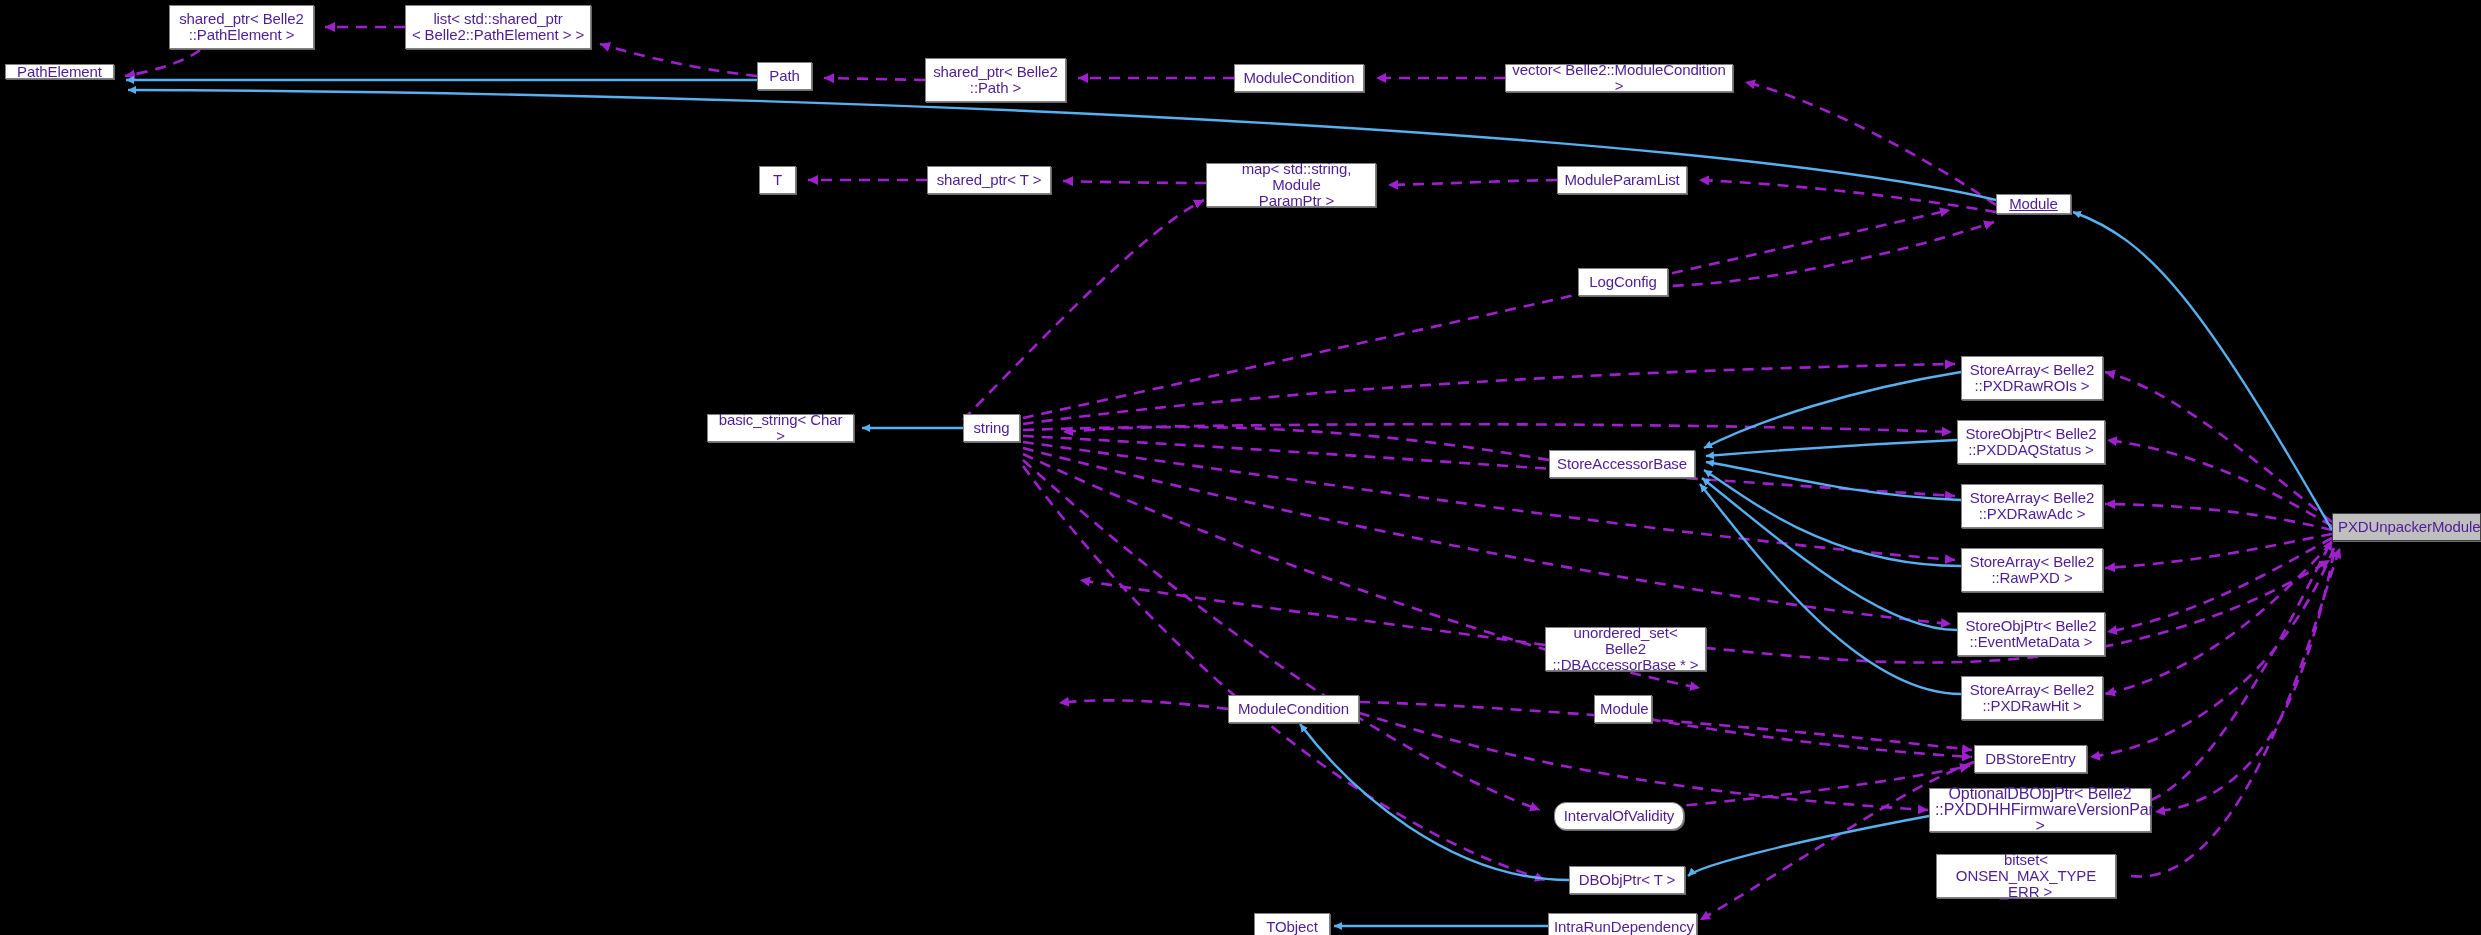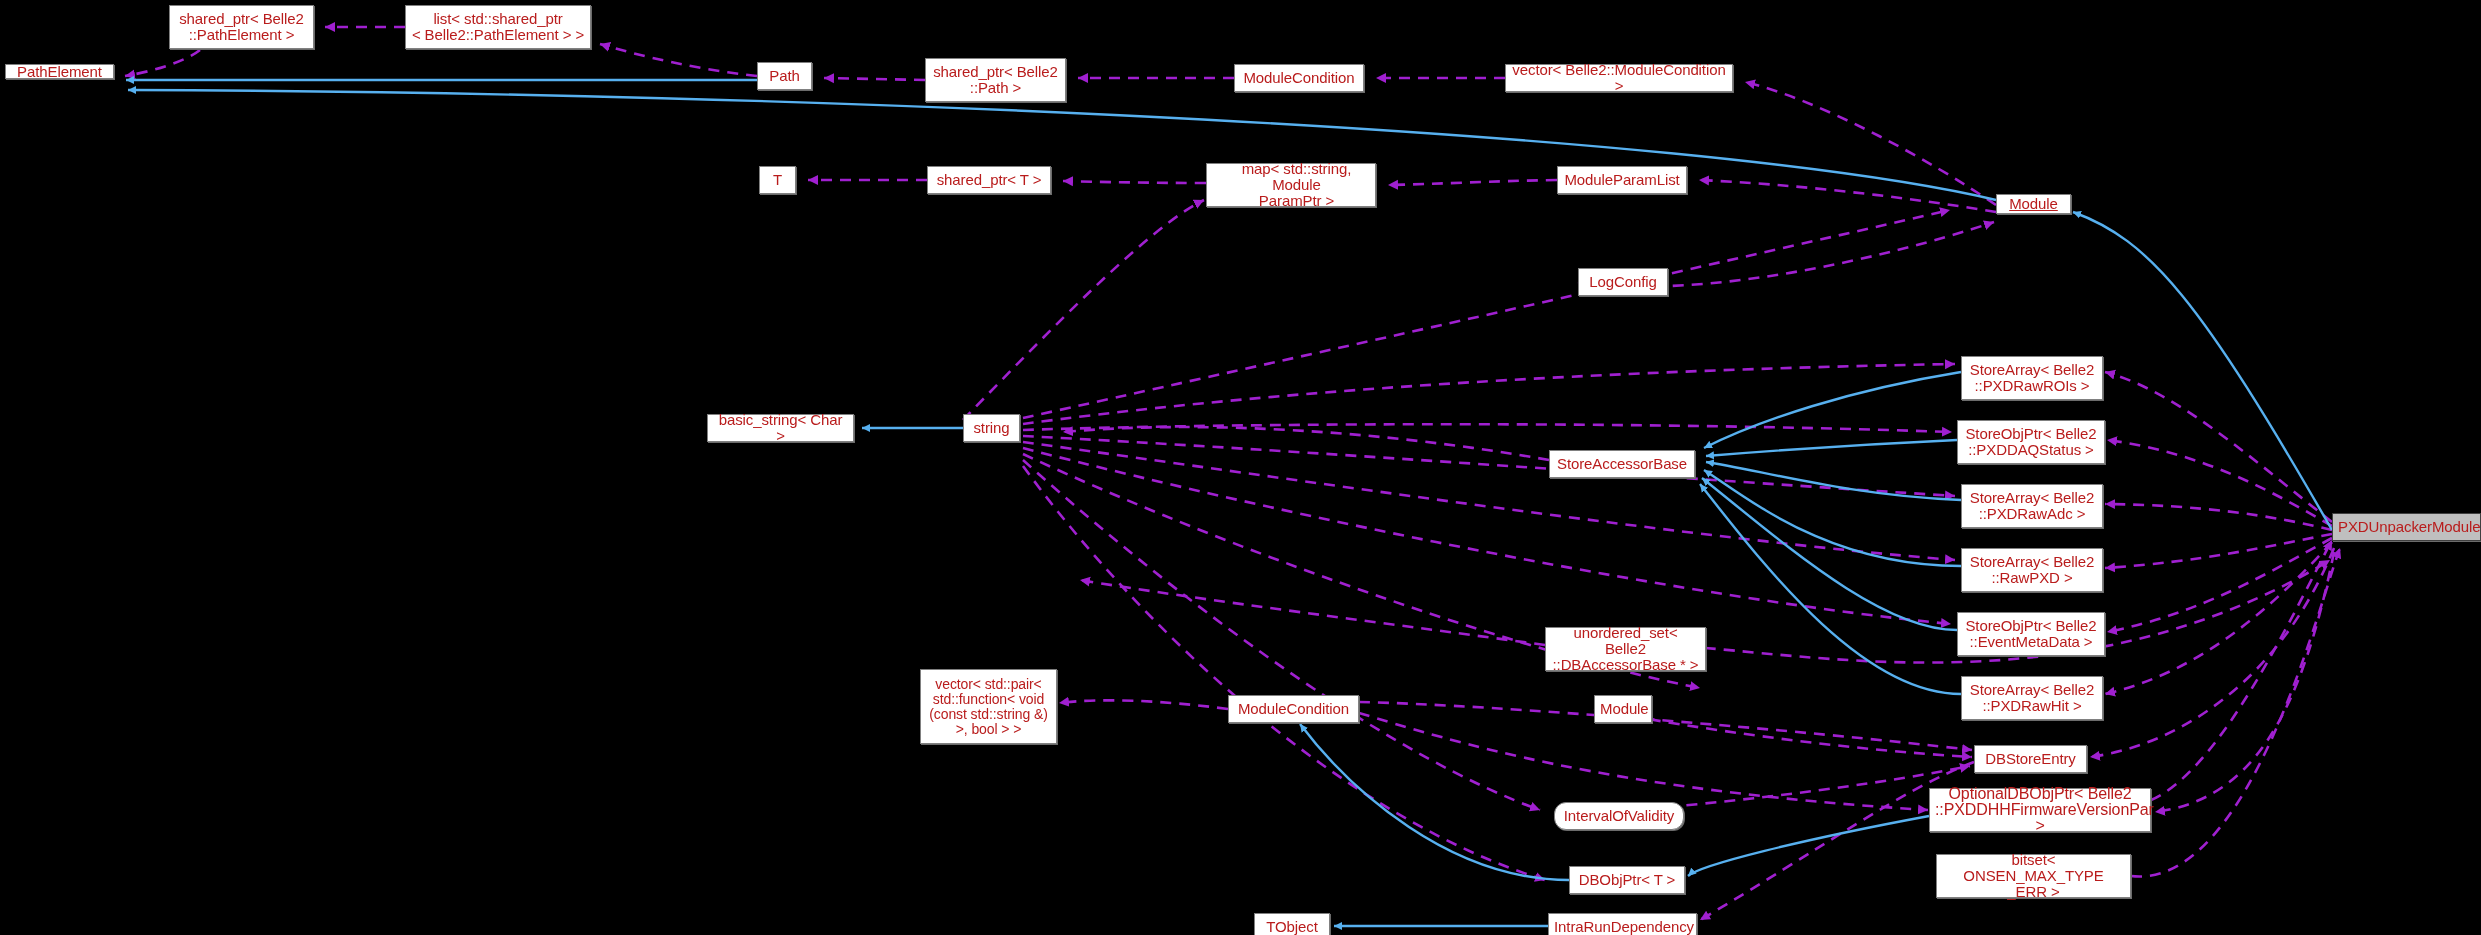--- a/index.html
+++ b/index.html
@@ -12,21 +12,21 @@
     font-family:"Liberation Sans", sans-serif;
     overflow:hidden;
   }
   #edge-layer{position:absolute;top:0;left:0;width:2481px;height:935px;}
   .node{
     position:absolute;
     box-sizing:border-box;
     background:#ffffff;
     border:1px solid #808080;
     box-shadow:1px 1px 0 0 #6b6b6b;
-    color:#b91c1c;
+    color:#4c1d95;
     font-size:15px;
     line-height:16px;
     display:flex;
     align-items:center;
     justify-content:center;
     text-align:center;
     padding:2px 5px;
     white-space:pre-line;
     letter-spacing:-0.1px;
   }
@@ -188,43 +188,37 @@
     <span class="node-label">unordered_set&lt; Belle2
 ::DBAccessorBase * &gt;</span>
   </div>
   <div class="node" style="left:1961px;top:676px;width:142px;height:44px;">
     <span class="node-label">StoreArray&lt; Belle2
 ::PXDRawHit &gt;</span>
   </div>
   <div class="node focus" style="left:2332px;top:513px;width:149px;height:28px;">
     <span class="node-label">PXDUnpackerModule</span>
   </div>
-  <div class="node" style="left:920px;top:669px;width:137px;height:75px;font-size:14px;line-height:15px;">
-    <span class="node-label">vector&lt; std::pair&lt;
-std::function&lt; void
-(const std::string &amp;)
-&gt;, bool &gt; &gt;</span>
-  </div>
   <div class="node" style="left:1228px;top:695px;width:131px;height:28px;">
     <span class="node-label">ModuleCondition</span>
   </div>
   <div class="node" style="left:1594px;top:695px;width:58px;height:28px;">
     <span class="node-label">Module</span>
   </div>
   <div class="node" style="left:1974px;top:745px;width:113px;height:28px;">
     <span class="node-label">DBStoreEntry</span>
   </div>
   <div class="node" style="left:1929px;top:788px;width:222px;height:44px;font-size:16px;">
     <span class="node-label">OptionalDBObjPtr&lt; Belle2
 ::PXDDHHFirmwareVersionPar &gt;</span>
   </div>
   <div class="node" style="left:1554px;top:802px;width:130px;height:28px;border-radius:12px;">
     <span class="node-label">IntervalOfValidity</span>
   </div>
-  <div class="node" style="left:1936px;top:854px;width:195px;height:44px;">
+  <div class="node" style="left:1936px;top:854px;width:180px;height:44px;">
     <span class="node-label">bitset&lt; ONSEN_MAX_TYPE
 _ERR &gt;</span>
   </div>
   <div class="node" style="left:1569px;top:866px;width:116px;height:28px;">
     <span class="node-label">DBObjPtr&lt; T &gt;</span>
   </div>
   <div class="node" style="left:1254px;top:913px;width:76px;height:28px;">
     <span class="node-label">TObject</span>
   </div>
   <div class="node" style="left:1548px;top:913px;width:149px;height:28px;">

